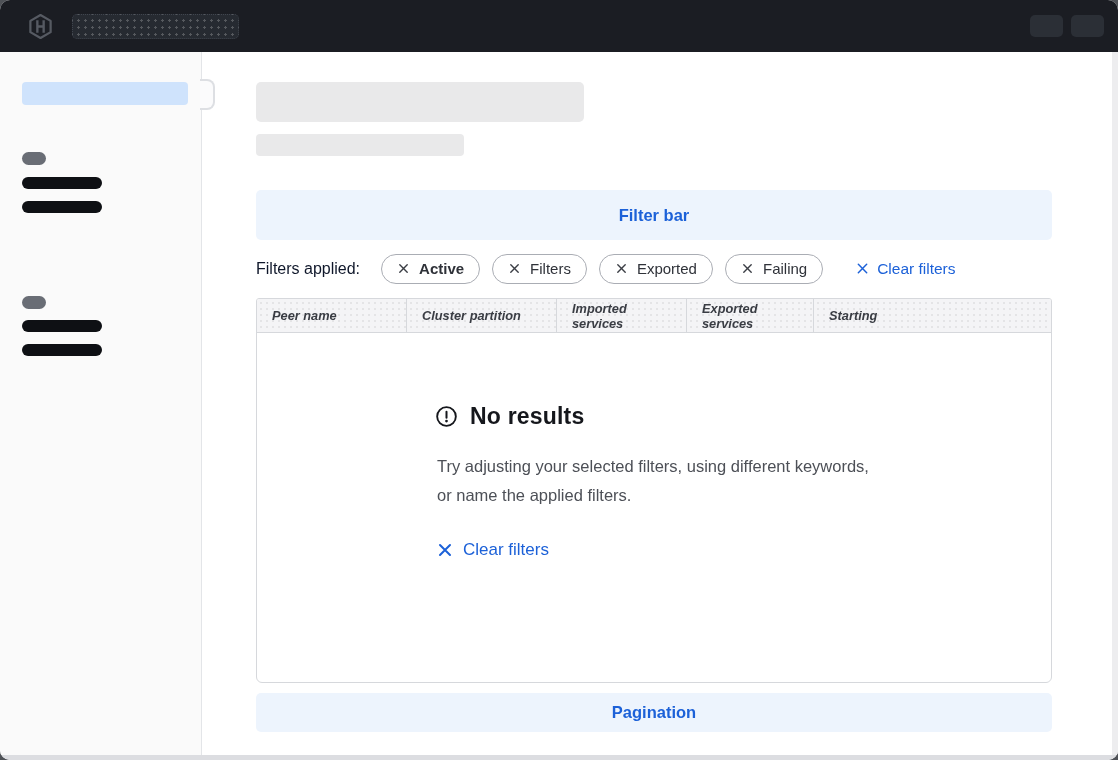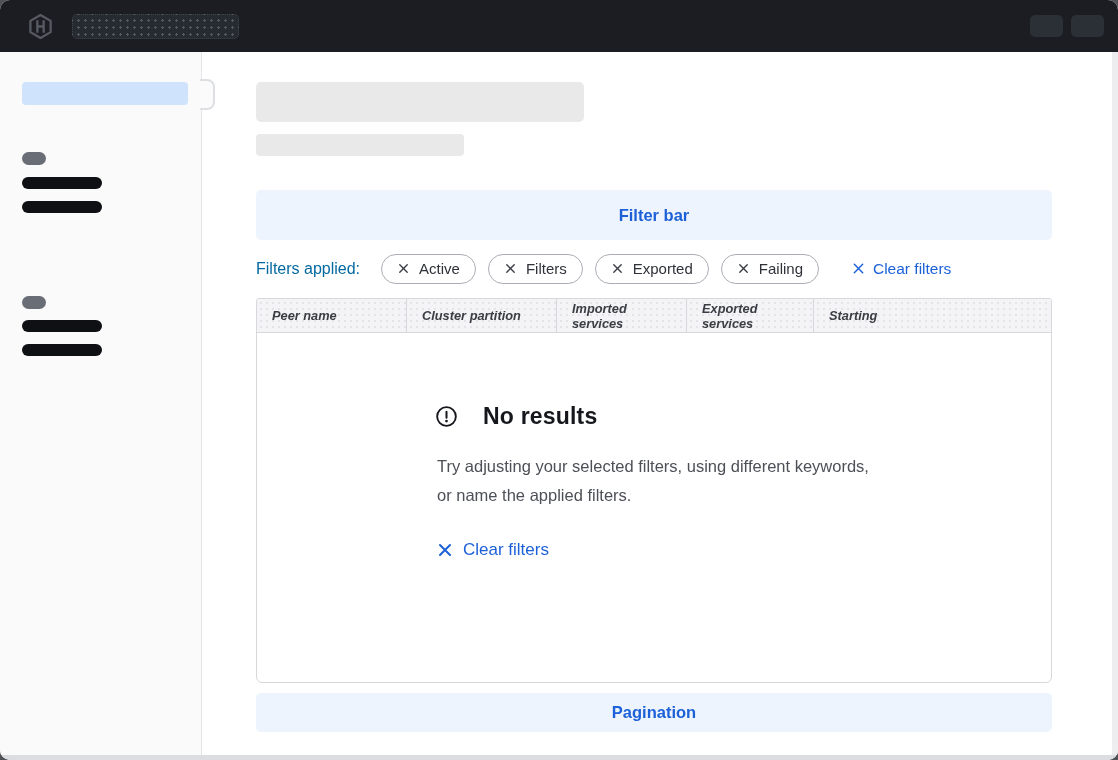--- a/index.html
+++ b/index.html
@@ -78,27 +78,27 @@
     color:#1c61d8; font-weight:bold; font-size:16.5px;
   }
   .banner.filterbar { top:138px; height:50px; }
   .banner.pagination { top:641px; height:39px; }
 
   
   .filters-row {
     position:absolute; left:54px; top:201px; width:796px; height:31px;
     display:flex; align-items:center;
   }
-  .filters-label { color:#0369a1; font-size:16px; }
+  .filters-label { color:#0f172a; font-size:16px; }
   .pill {
     display:flex; align-items:center; gap:9px;
     border:1px solid #aaadb4; border-radius:15px; background:#fff;
     height:30px; padding:0 15px; margin-left:12px; cursor:pointer;
   }
-  .pill:first-of-type { margin-left:21px; }
+  .pill:first-of-type { margin-left:21px;font-weight:bold; }
   .pill .x { color:#3b3e45; display:flex; }
   .pill .lbl { color:#2f3239; font-size:15px; }
   .clear-link {
     display:flex; align-items:center; gap:8px; margin-left:33px;
     color:#1c61d8; font-size:15.5px; cursor:pointer;
   }
 
   
   .table {
     position:absolute; left:54px; top:246px; width:796px; height:385px;
@@ -110,21 +110,21 @@
   }
   .th {
     display:flex; align-items:center; gap:8px; padding:0 8px 0 15px;
     border-right:1px solid #d6d8dc;
     font-size:12.8px; font-weight:bold; color:#3a3d44; cursor:pointer;font-style:italic;
   }
   .th:last-child { border-right:none; }
   .tbody { position:relative; height:349px; }
   .empty-title-row {
     position:absolute; left:178px; top:70px;
-    display:flex; align-items:center; gap:25px;justify-content:flex-end;
+    display:flex; align-items:center; gap:12px;justify-content:flex-end;
   }
   .empty-title { font-size:23px; font-weight:bold; color:#15171c; letter-spacing:.2px; }
   .empty-desc {
     position:absolute; left:180px; top:119px; width:436px;
     font-size:16.5px; line-height:29px; color:#4d5057;
   }
   .empty-clear {
     position:absolute; left:180px; top:207px;
     display:flex; align-items:center; gap:10px;
     color:#1c61d8; font-size:17px; cursor:pointer;

